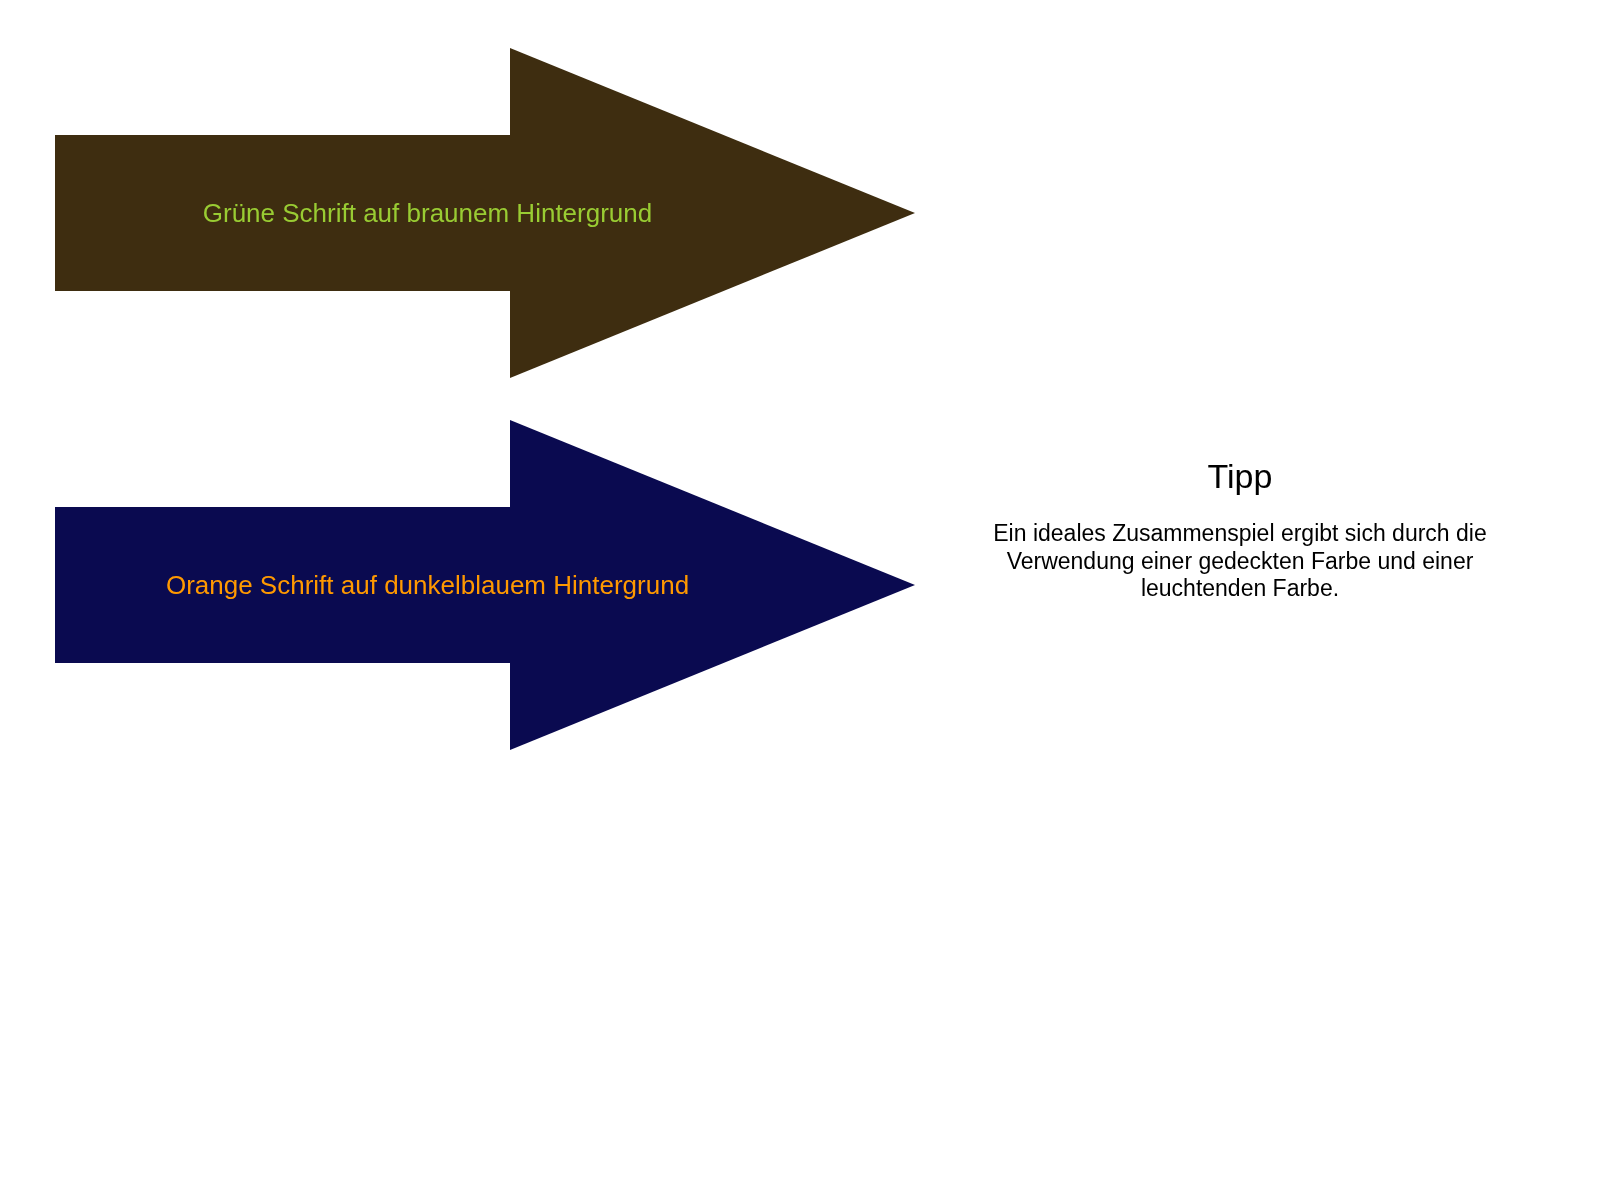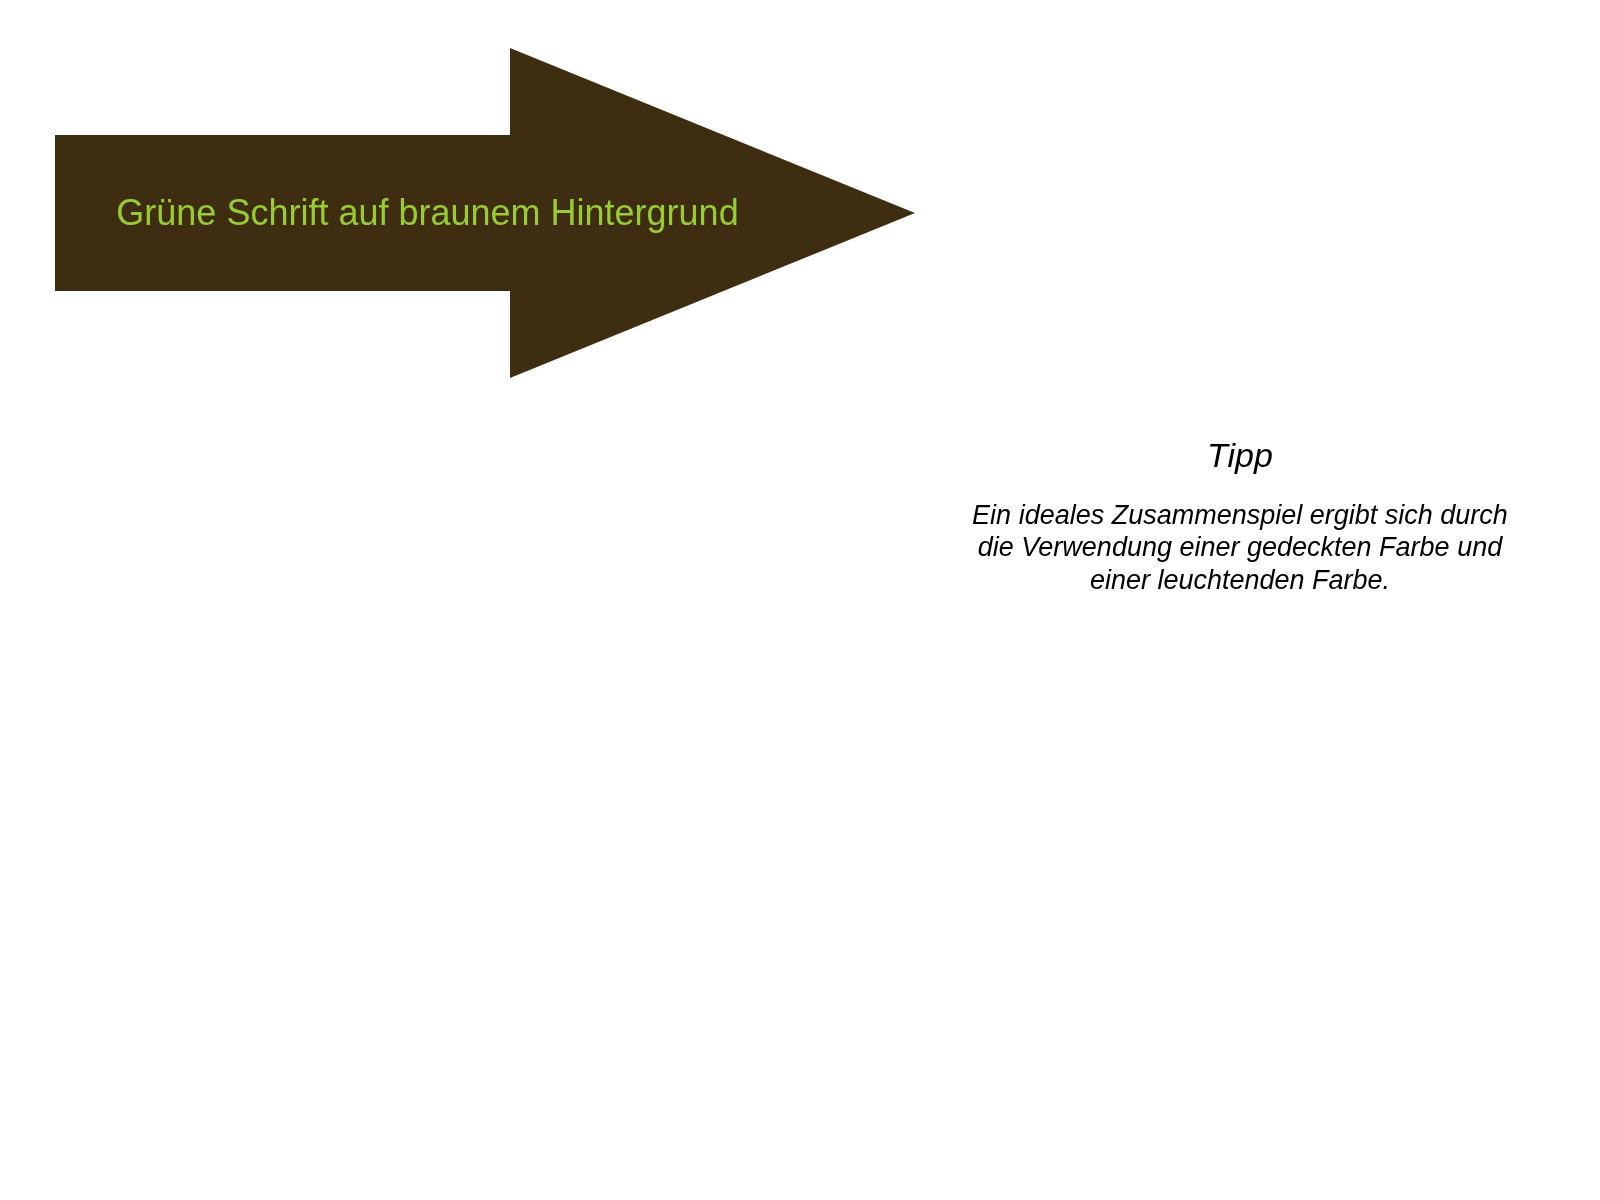--- a/index.html
+++ b/index.html
@@ -42,58 +42,62 @@
   .arrow-label {
     position: absolute;
     left: 0;
     top: 0;
     width: 745px;
     height: 100%;
     display: flex;
     align-items: center;
     justify-content: center;
     color: var(--fg);
-    font-size: 36px;
+    font-size: 26px;
     text-align: right;
     pointer-events: none;
   }
   .arrow-1 { top: 48px; }
   .arrow-2 { top: 420px; }
   .arrow-3 { top: 790px; }
   .tip {
     position: absolute;
     left: 955px;
-    top: 436px;
+    top: 457px;
     width: 570px;
     text-align: center;
     color: #000000;
-    font-style: italic;
   }
   .tip-title {
     font-size: 34px;
     margin-bottom: 24px;
   }
   .tip-body {
-    font-size: 27px;
+    font-size: 23px;
     line-height: 1.2;
     margin: 0 auto;
     width: 540px;
   }
 </style>
 </head>
 <body>
 
 <div class="canvas">
 
   <div class="arrow arrow-1" style="--bg: #3E2D10; --fg: #99CC33;">
     <div class="arrow-rect"></div>
     <div class="arrow-head"></div>
     <div class="arrow-label">Grüne Schrift auf braunem Hintergrund</div>
   </div>
 
+  <div class="arrow arrow-2" style="--bg: #0A0A50; --fg: #FF9900;">
+    <div class="arrow-rect"></div>
+    <div class="arrow-head"></div>
+    <div class="arrow-label">Orange Schrift auf dunkelblauem Hintergrund</div>
+  </div>
 
 
   <div class="tip">
     <div class="tip-title">Tipp</div>
     <div class="tip-body">Ein ideales Zusammenspiel ergibt sich durch die Verwendung einer gedeckten Farbe und einer leuchtenden Farbe.</div>
   </div>
 
 </div>
 
 </body></html>

